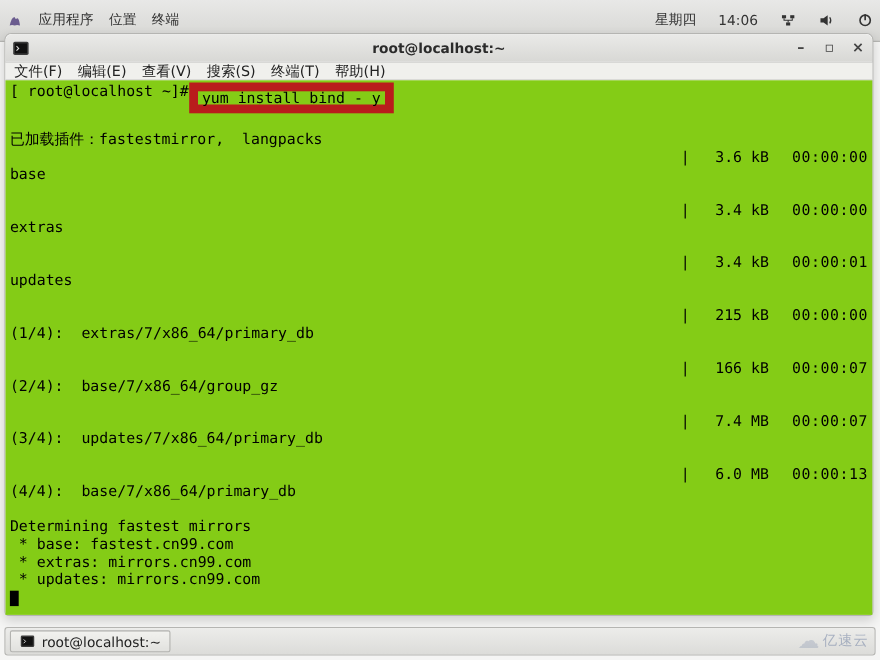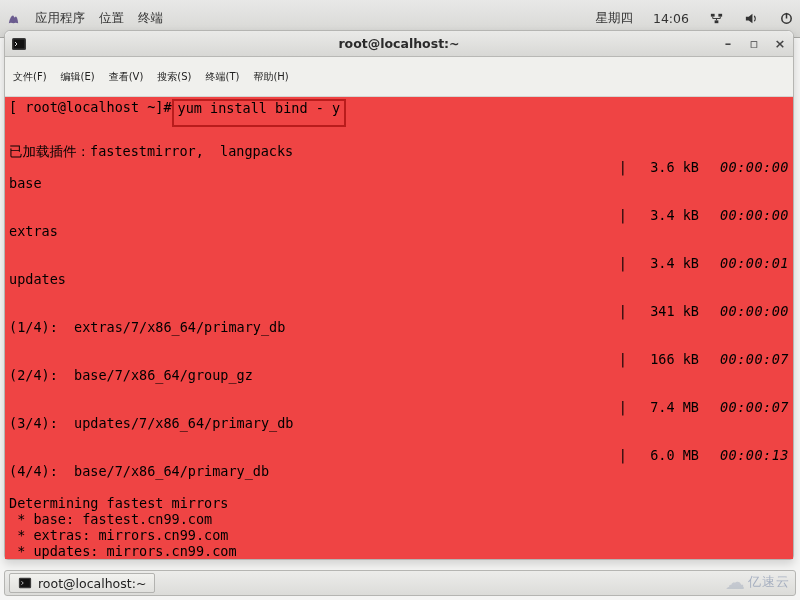--- a/index.html
+++ b/index.html
@@ -73,57 +73,57 @@
       display: flex; gap: 12px;
       font-size: 13px;
       color: #444;
     }
     .window-controls span {
       width: 14px; text-align: center; cursor: default;
       font-weight: bold;
     }
     
     .menubar {
-      height: 40px;
+      height: 16px;
       background: #f0f0ed;
       border-bottom: 1px solid #d5d5d2;
       display: flex;
       align-items: center;
       gap: 14px;
       padding: 0 8px;
-      font-size: 10px;
+      font-size: 13px;
       color: #222;
     }
     
     .terminal-body {
       flex: 1;
-      background: #ef4444;
+      background: #84cc16;
       color: #000000;
       font-family: "DejaVu Sans Mono", "WenQuanYi Micro Hei Mono", monospace;
       font-size: 13.5px;
       line-height: 16px;
       padding: 2px 4px;
       overflow: hidden;
       white-space: pre;
     }
     .prompt-line { display: flex; }
     .highlighted-cmd {
-      border: 2px solid #b91c1c;
+      border: 8px solid #b91c1c;
       padding: 0 4px;
       margin-left: 0;
       display: inline-block;
       height: 28px;
       line-height: 14px;
     }
     .repo-line { display: flex; }
     .repo-name { flex: 0 0 auto; margin-top: 16px; }
     .repo-sep  { flex: 1; }
     .repo-bar  { }
     .repo-size { width: 72px; text-align: right; padding-left: 8px;}
-    .repo-time { width: 90px; text-align: right; padding-left: 8px; letter-spacing: 0.5px; font-style: italic;}
+    .repo-time { width: 90px; text-align: right; padding-left: 8px; letter-spacing: 0.5px;}
     .cursor {
       display:inline-block;
       width: 8px; height: 14px;
       background:#000;
       vertical-align: text-bottom;
     }
     
     .taskbar {
       position: absolute;
       left: 4px; right: 4px; bottom: 4px;
@@ -217,21 +217,21 @@
     <span>查看(V)</span>
     <span>搜索(S)</span>
     <span>终端(T)</span>
     <span>帮助(H)</span>
   </div>
   <div class="terminal-body"><span class="prompt-line"><span>[ root@localhost ~]#</span> <span class="highlighted-cmd">yum install bind - y</span></span>
 <span>已加载插件：fastestmirror,  langpacks</span>
 <span class="repo-line"><span class="repo-name">base</span><span class="repo-sep"></span><span class="repo-bar">|</span><span class="repo-size">3.6 kB</span><span class="repo-time">00:00:00</span></span>
 <span class="repo-line"><span class="repo-name">extras</span><span class="repo-sep"></span><span class="repo-bar">|</span><span class="repo-size">3.4 kB</span><span class="repo-time">00:00:00</span></span>
 <span class="repo-line"><span class="repo-name">updates</span><span class="repo-sep"></span><span class="repo-bar">|</span><span class="repo-size">3.4 kB</span><span class="repo-time">00:00:01</span></span>
-<span class="repo-line"><span class="repo-name">(1/4):  extras/7/x86_64/primary_db</span><span class="repo-sep"></span><span class="repo-bar">|</span><span class="repo-size">341 kB</span><span class="repo-time">00:00:00</span></span>
+<span class="repo-line"><span class="repo-name">(1/4):  extras/7/x86_64/primary_db</span><span class="repo-sep"></span><span class="repo-bar">|</span><span class="repo-size">215 kB</span><span class="repo-time">00:00:00</span></span>
 <span class="repo-line"><span class="repo-name">(2/4):  base/7/x86_64/group_gz</span><span class="repo-sep"></span><span class="repo-bar">|</span><span class="repo-size">166 kB</span><span class="repo-time">00:00:07</span></span>
 <span class="repo-line"><span class="repo-name">(3/4):  updates/7/x86_64/primary_db</span><span class="repo-sep"></span><span class="repo-bar">|</span><span class="repo-size">7.4 MB</span><span class="repo-time">00:00:07</span></span>
 <span class="repo-line"><span class="repo-name">(4/4):  base/7/x86_64/primary_db</span><span class="repo-sep"></span><span class="repo-bar">|</span><span class="repo-size">6.0 MB</span><span class="repo-time">00:00:13</span></span>
 <span>Determining fastest mirrors</span>
 <span> * base: fastest.cn99.com</span>
 <span> * extras: mirrors.cn99.com</span>
 <span> * updates: mirrors.cn99.com</span>
 <span class="cursor"></span></div>
 </div>
 

